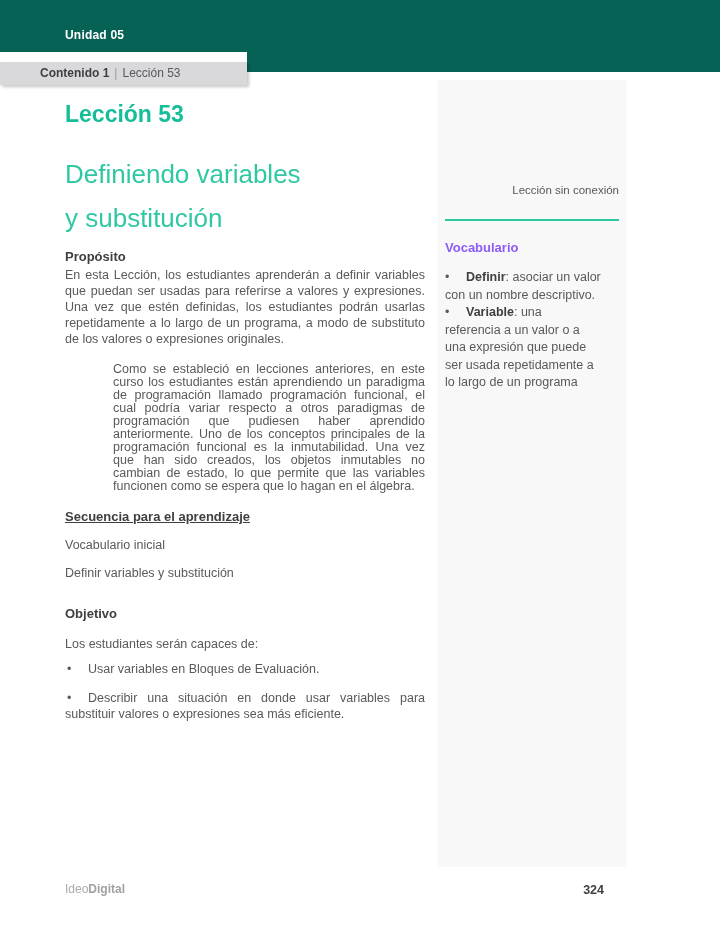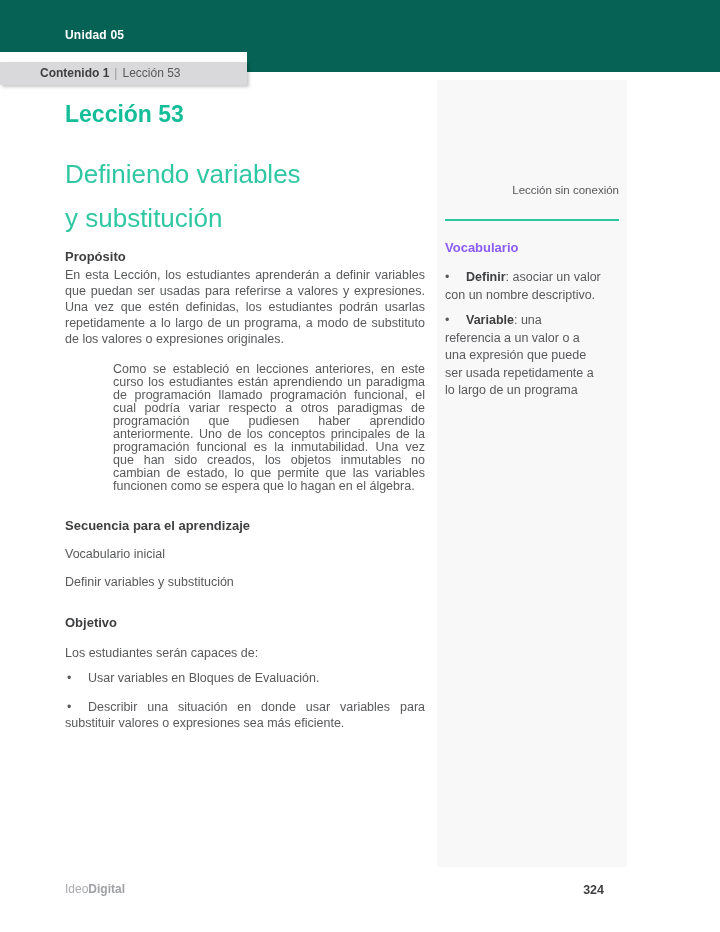--- a/index.html
+++ b/index.html
@@ -21,21 +21,21 @@
     font-size:12px;line-height:23px;padding-left:40px;box-sizing:border-box;
     white-space:nowrap;color:#58595b;
   }
   .breadcrumb .bc-strong{font-weight:bold;color:#3e3f41;}
   .breadcrumb .bc-sep{color:#9b9c9e;padding:0 5px;}
   
   .content{position:absolute;left:65px;top:100px;width:360px;color:#58595b;}
   .lesson-title{font-size:23px;line-height:28px;font-weight:bold;color:#15bd99;}
   .lesson-subtitle{margin-top:24px;font-size:26px;line-height:44px;font-weight:400;color:#30c7a3;}
   .h-small{margin-top:9px;font-size:13px;line-height:16px;font-weight:bold;color:#3e3f41;}
-  .h-small.mt-lg{margin-top:25px;}
+  .h-small.mt-lg{margin-top:16px;text-decoration:underline;}
   .h-small.mt-xl{margin-top:25px;}
   .para{
     margin-top:2px;font-size:12.5px;line-height:16px;
     text-align:justify;text-justify:inter-word;color:#58595b;
   }
   .para.p2{margin-top:16px;line-height:13px;margin-left:48px;}
   .seq-item{margin-top:12px;font-size:12.5px;line-height:16px;color:#58595b;}
   .intro-line{margin-top:14px;font-size:12.5px;line-height:16px;color:#58595b;}
   .obj-bullet{
     margin-top:12px;font-size:12.5px;line-height:16.5px;
@@ -50,21 +50,21 @@
   }
   .offline-label{
     margin-top:103px;text-align:right;font-size:11.5px;line-height:15px;color:#58595b;
   }
   .teal-rule{margin-top:21px;height:2px;background:#2bc7a1;border:none;}
   .vocab-heading{margin-top:19px;font-size:13px;line-height:16px;font-weight:bold;color:#8b5cf6;}
   .vocab-item{
     margin:0;margin-top:13px;font-size:12.5px;line-height:17.5px;color:#58595b;
     white-space:pre-line;
   }
-  .vocab-item.tight{margin-top:8px;}
+  .vocab-item.tight{margin-top:0;}
   .vocab-item .v-bullet{display:inline-block;width:21px;white-space:normal;}
   .vocab-item b{color:#3e3f41;}
   
   .brand{position:absolute;left:65px;top:882px;font-size:12px;line-height:14px;color:#a8aaad;}
   .brand b{color:#9fa1a4;}
   .page-number{
     position:absolute;right:116px;top:883px;font-size:12.5px;line-height:14px;
     font-weight:bold;color:#3e3f41;
   }
 </style>

